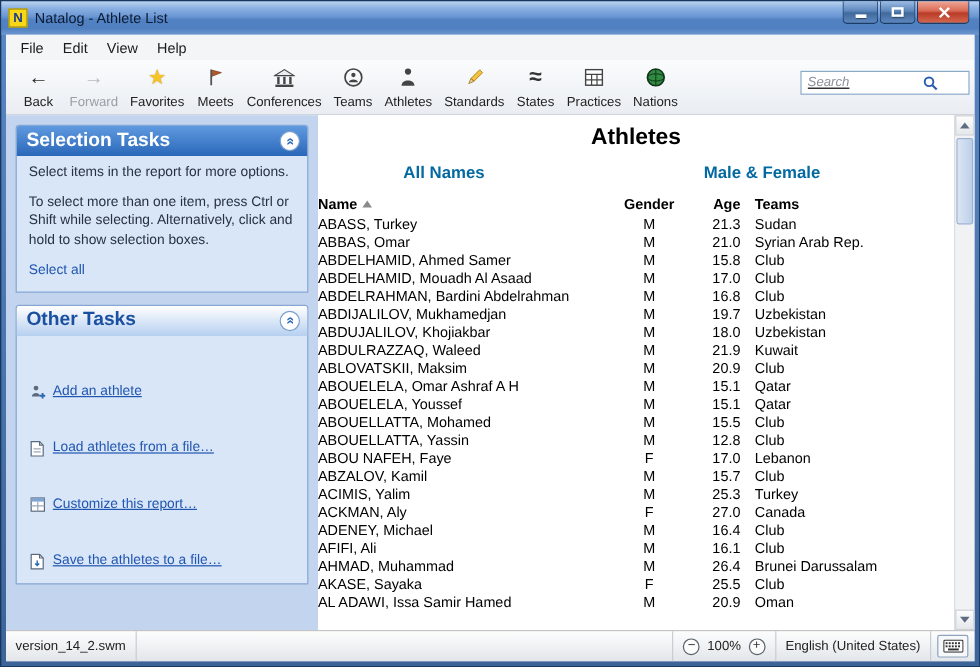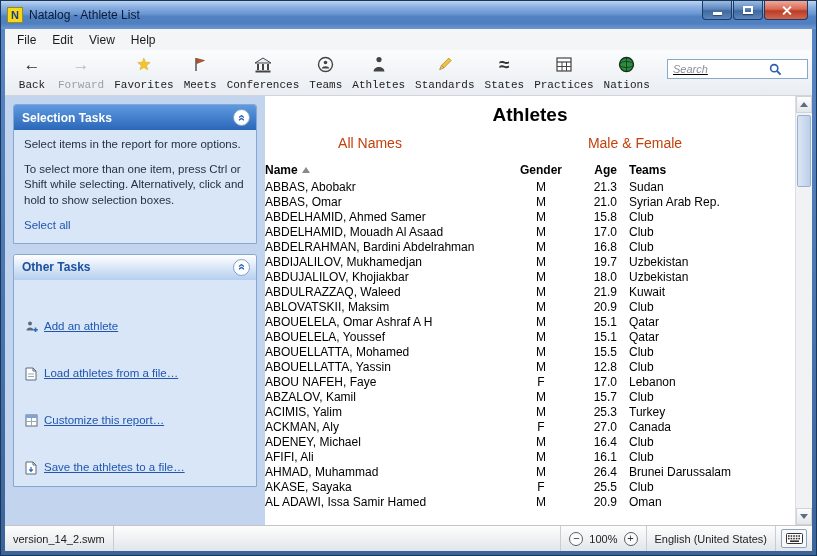--- a/index.html
+++ b/index.html
@@ -62,21 +62,21 @@
   .toolbar {
     height: 46px; background: linear-gradient(180deg, #fbfcfd, #e9edf2);
     border-bottom: 1px solid #cfd4da;
     display: flex; align-items: flex-start; padding: 3px 4px 0 6px; flex: 0 0 auto;
   }
   .tbtn {
     display: flex; flex-direction: column; align-items: center; justify-content: flex-start;
     min-width: 42px; padding: 2px 5px 1px 5px; border-radius: 3px; cursor: default;
   }
   .ticon { height: 19px; display: flex; align-items: center; justify-content: center; }
-  .tlabel { font-size: 11px; color: #222; margin-top: 5px; white-space: nowrap; font-family: Liberation Mono, monospace; }
+  .tlabel { font-size: 11px; color: #222; margin-top: 5px; white-space: nowrap; }
   .tbtn.disabled .tlabel { color: #9aa0a8; }
   .arrow-glyph { font-size: 17px; font-weight: bold; color: #2a2a2a; line-height: 1; }
   .tbtn.disabled .arrow-glyph { color: #b5bac2; }
   .star-glyph { font-size: 17px; color: #f7cézt; }
   .star-glyph { font-size: 17px; color: #f7c427; text-shadow: 0 0 1px #a77d12; line-height: 1; }
   .waves-glyph { font-size: 19px; font-weight: bold; color: #333; line-height: 1; }
   .toolbar-spacer { flex: 1; }
   .searchbox {
     margin-top: 6px; width: 141px; height: 20px; background: #fff;
     border: 1px solid #8aa8c8; display: flex; align-items: center; padding: 0 3px 0 5px; text-decoration: underline;
@@ -94,38 +94,38 @@
   }
   .panel { border: 1px solid #86a7d3; border-radius: 3px 3px 0 0; background: #d8e6f8; }
   .panel-header {
     height: 25px; display: flex; align-items: center; justify-content: space-between;
     padding: 0 6px 0 8px; border-radius: 2px 2px 0 0; cursor: default;
   }
   .panel-header.primary { background: linear-gradient(180deg, #5f9ae0, #2a67b8); }
   .panel-header.primary .panel-title { color: #fff; }
   .panel-header.secondary { background: linear-gradient(180deg, #ffffff, #b6cff0); }
   .panel-header.secondary .panel-title { color: #1b50a0; }
-  .panel-title { font-size: 12px; font-weight: bold; }
+  .panel-title { font-size: 16px; font-weight: bold; }
   .chevron-btn {
     width: 17px; height: 17px; border-radius: 50%; background: #fff; border: 1px solid #7aa0cc;
     display: flex; align-items: center; justify-content: center; cursor: default;
   }
   .chevron-glyph { display: inline-block; transform: rotate(-90deg); font-size: 12px; font-weight: bold; color: #2a67b8; line-height: 1; }
   .panel-body { padding: 7px 10px 10px 10px; font-size: 11.5px; color: #26323f; line-height: 1.32; }
   .panel-body p { margin-bottom: 10px; }
   .task-link { color: #2156b0; font-size: 11.5px; cursor: pointer; }
   .task-row { display: flex; align-items: center; gap: 6px; margin-bottom: 7px; margin-top: 32px; }
   .task-row:last-child { margin-bottom: 0; }
   .task-row .task-link { text-decoration: underline; }
   .task-icon { width: 14px; height: 14px; display: flex; align-items: center; justify-content: center; flex: 0 0 auto; }
   
   .main { flex: 1; background: #fff; padding-top: 8px; overflow: hidden; }
   .report-title { text-align: center; font-size: 19px; font-weight: bold; color: #000; margin-bottom: 9px; }
   .subtitle-row { display: grid; grid-template-columns: 210px 1fr; margin-bottom: 12px; }
-  .subtitle { text-align: center; font-size: 14px; font-weight: normal; color: #c2410c; }
+  .subtitle { text-align: center; font-size: 14px; font-weight: bold; color: #0369a1; }
   .hdr-grid, .trow { display: grid; grid-template-columns: 248px 56px 48px auto; }
   .hdr-grid { font-weight: bold; font-size: 12px; margin-bottom: 3px; }
   .trow { font-size: 12px; line-height: 15px; cursor: default; }
   .c-gender { text-align: center; }
   .c-age { text-align: right; }
   .c-teams { padding-left: 12px; white-space: nowrap; }
   .c-name { white-space: nowrap; overflow: hidden; }
   .sort-asc {
     display: inline-block; width: 0; height: 0; margin-left: 4px; margin-bottom: 1px;
     border-left: 4px solid transparent; border-right: 4px solid transparent; border-bottom: 6px solid #8a8a8a;
@@ -381,21 +381,21 @@
           <span class="subtitle">Male &amp; Female</span>
         </div>
         <div class="hdr-grid">
           <span><span>Name</span><span class="sort-asc"></span></span>
           <span class="c-gender">Gender</span>
           <span class="c-age">Age</span>
           <span class="c-teams">Teams</span>
         </div>
         <div>
             <div class="trow">
-              <span class="c-name">ABBAS, Abobakr</span>
+              <span class="c-name">ABASS, Turkey</span>
               <span class="c-gender">M</span>
               <span class="c-age">21.3</span>
               <span class="c-teams">Sudan</span>
             </div>
             <div class="trow">
               <span class="c-name">ABBAS, Omar</span>
               <span class="c-gender">M</span>
               <span class="c-age">21.0</span>
               <span class="c-teams">Syrian Arab Rep.</span>
             </div>

